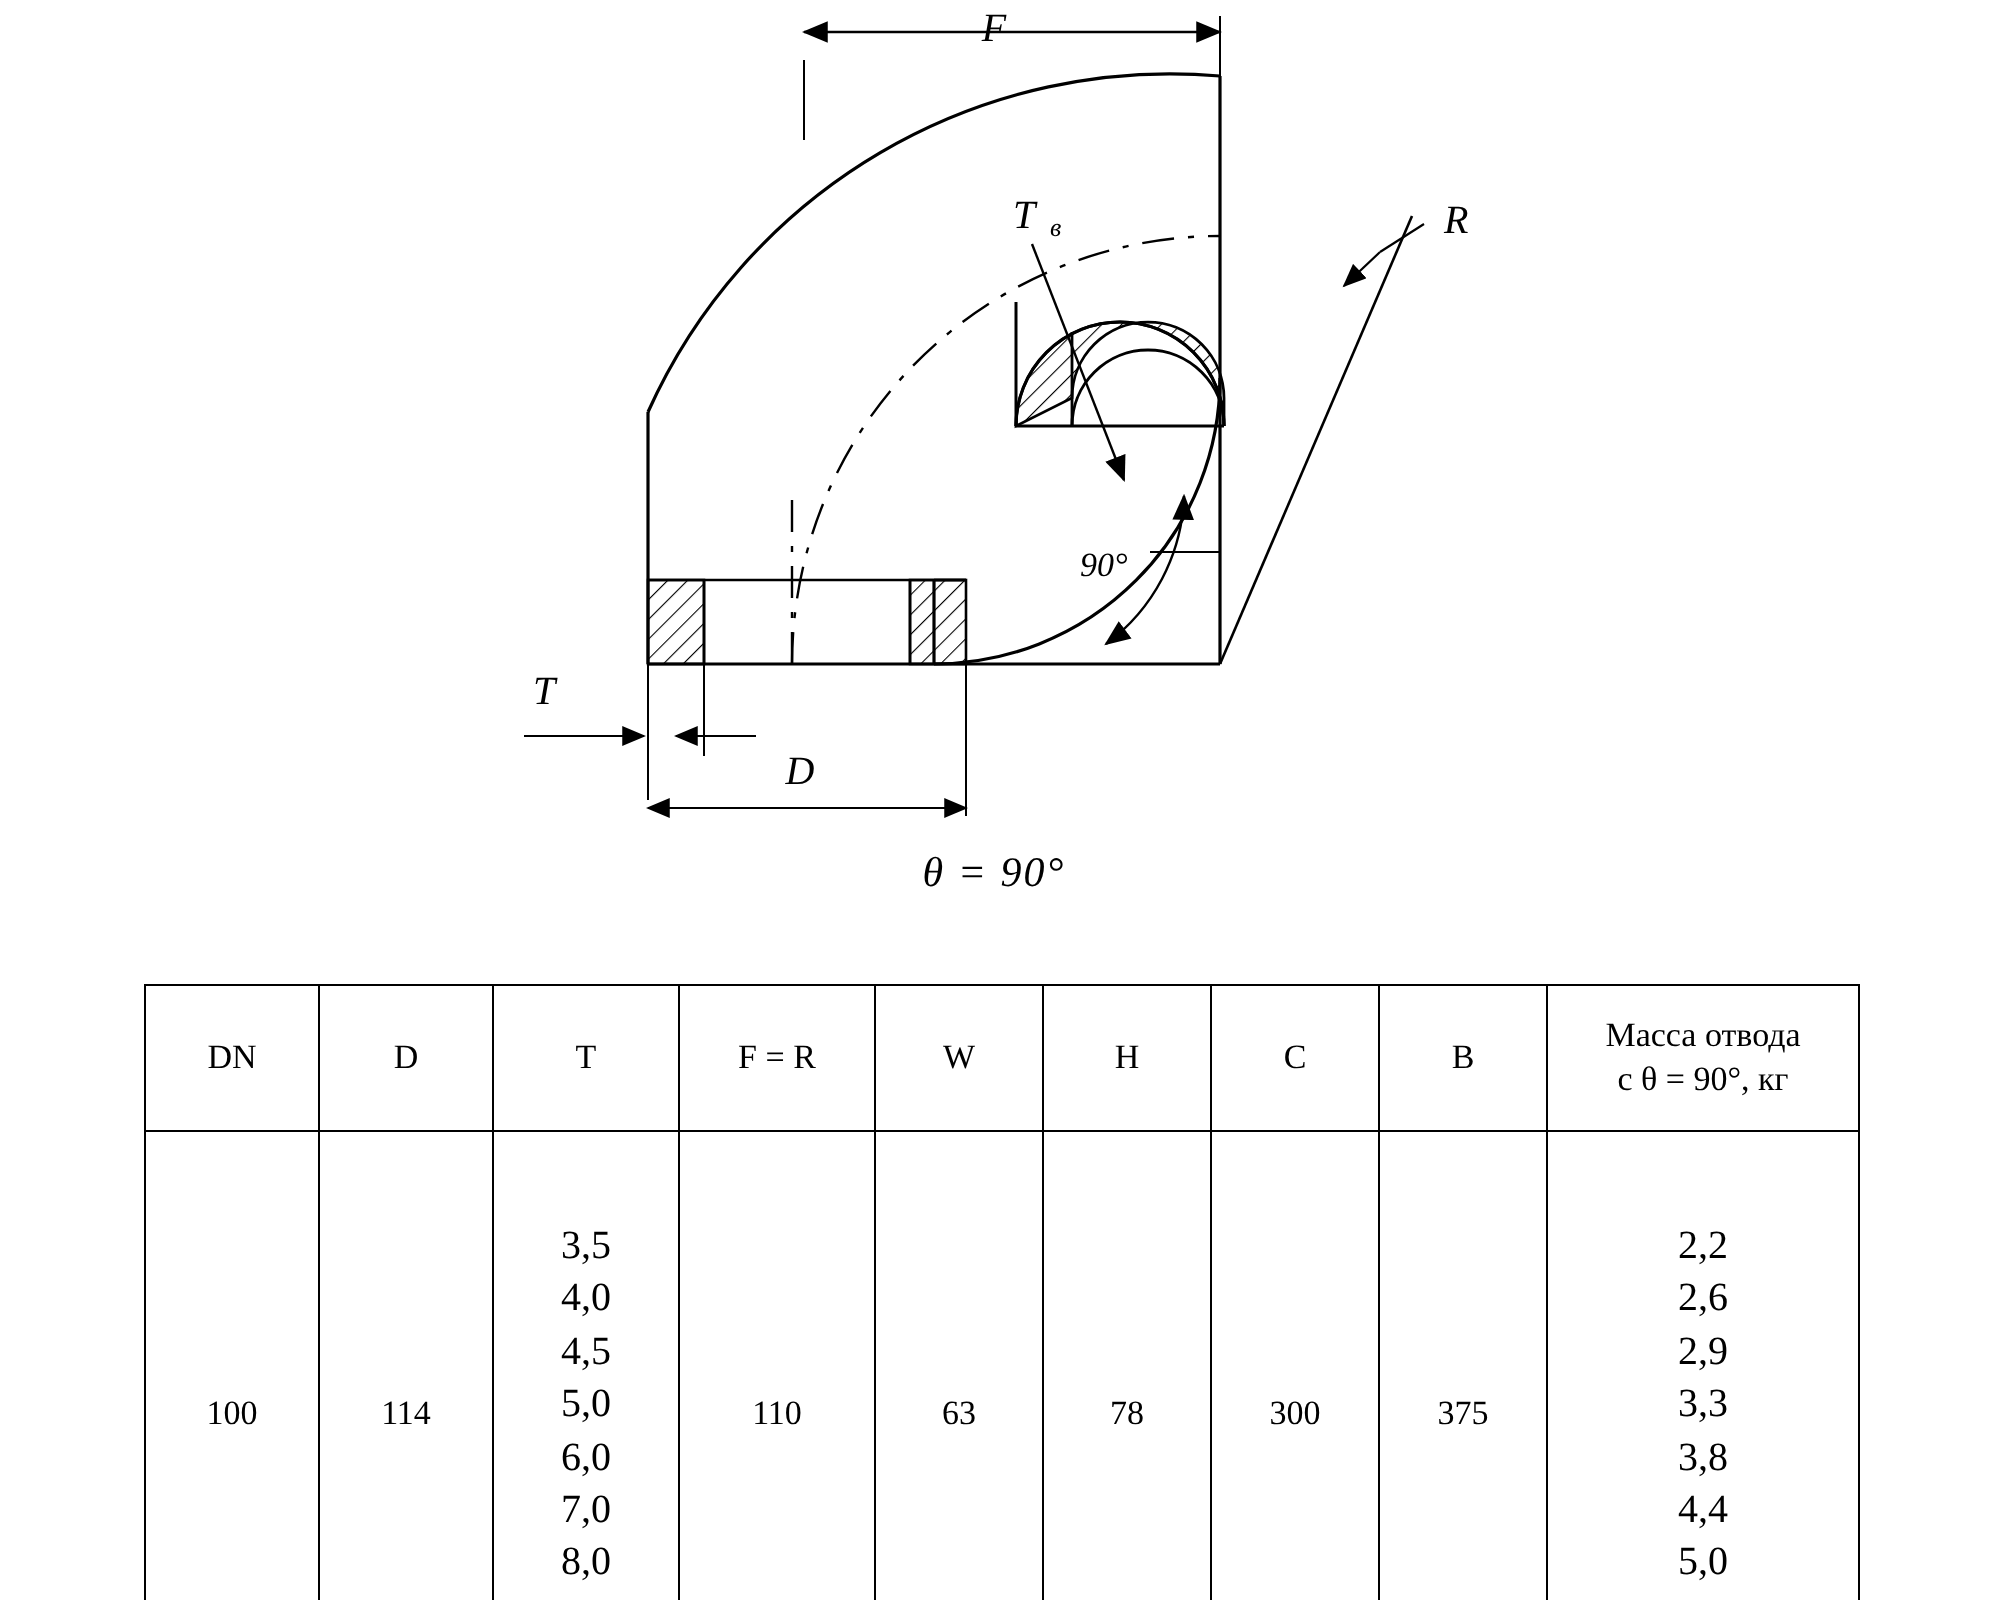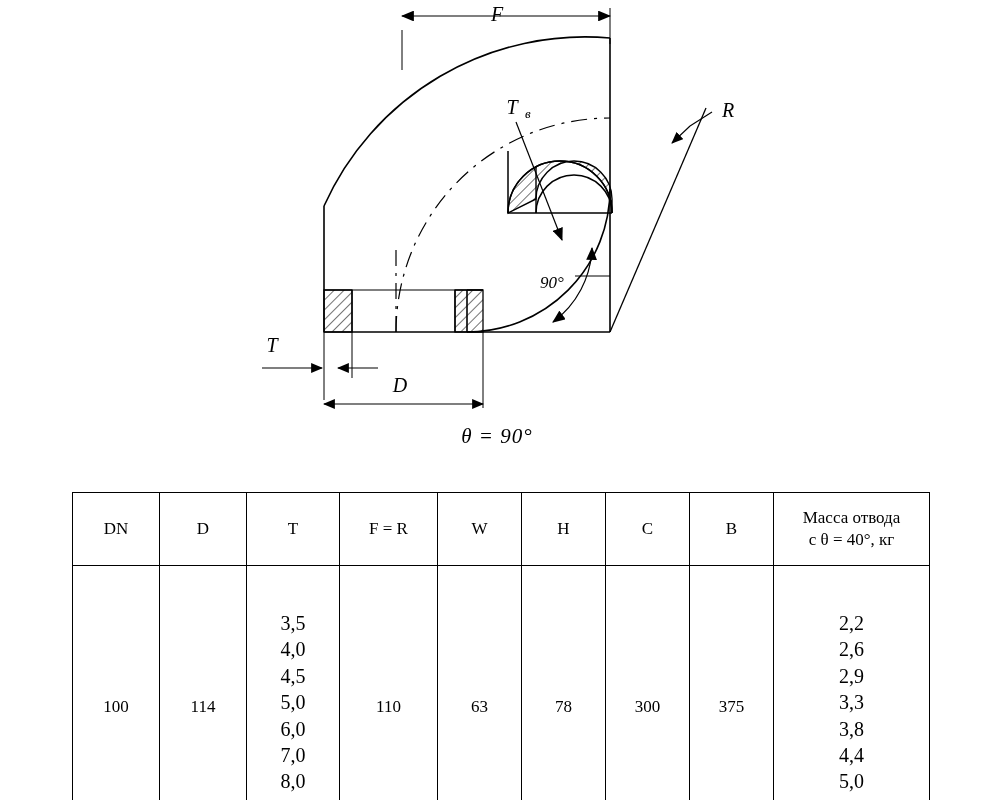--- a/index.html
+++ b/index.html
@@ -212,21 +212,21 @@
         <th class="col-dn">DN</th>
         <th class="col-d">D</th>
         <th class="col-t">T</th>
         <th class="col-fr">F = R</th>
         <th class="col-w">W</th>
         <th class="col-h">H</th>
         <th class="col-c">C</th>
         <th class="col-b">B</th>
         <th class="col-m">
           <span class="hdr-two-line">Масса отвода
-с θ = 40°, кг</span>
+с θ = 90°, кг</span>
         </th>
       </tr>
     </thead>
     <tbody>
       <tr>
         <td>100</td>
         <td>114</td>
         <td>
           <span class="stack">3,5
 4,0

